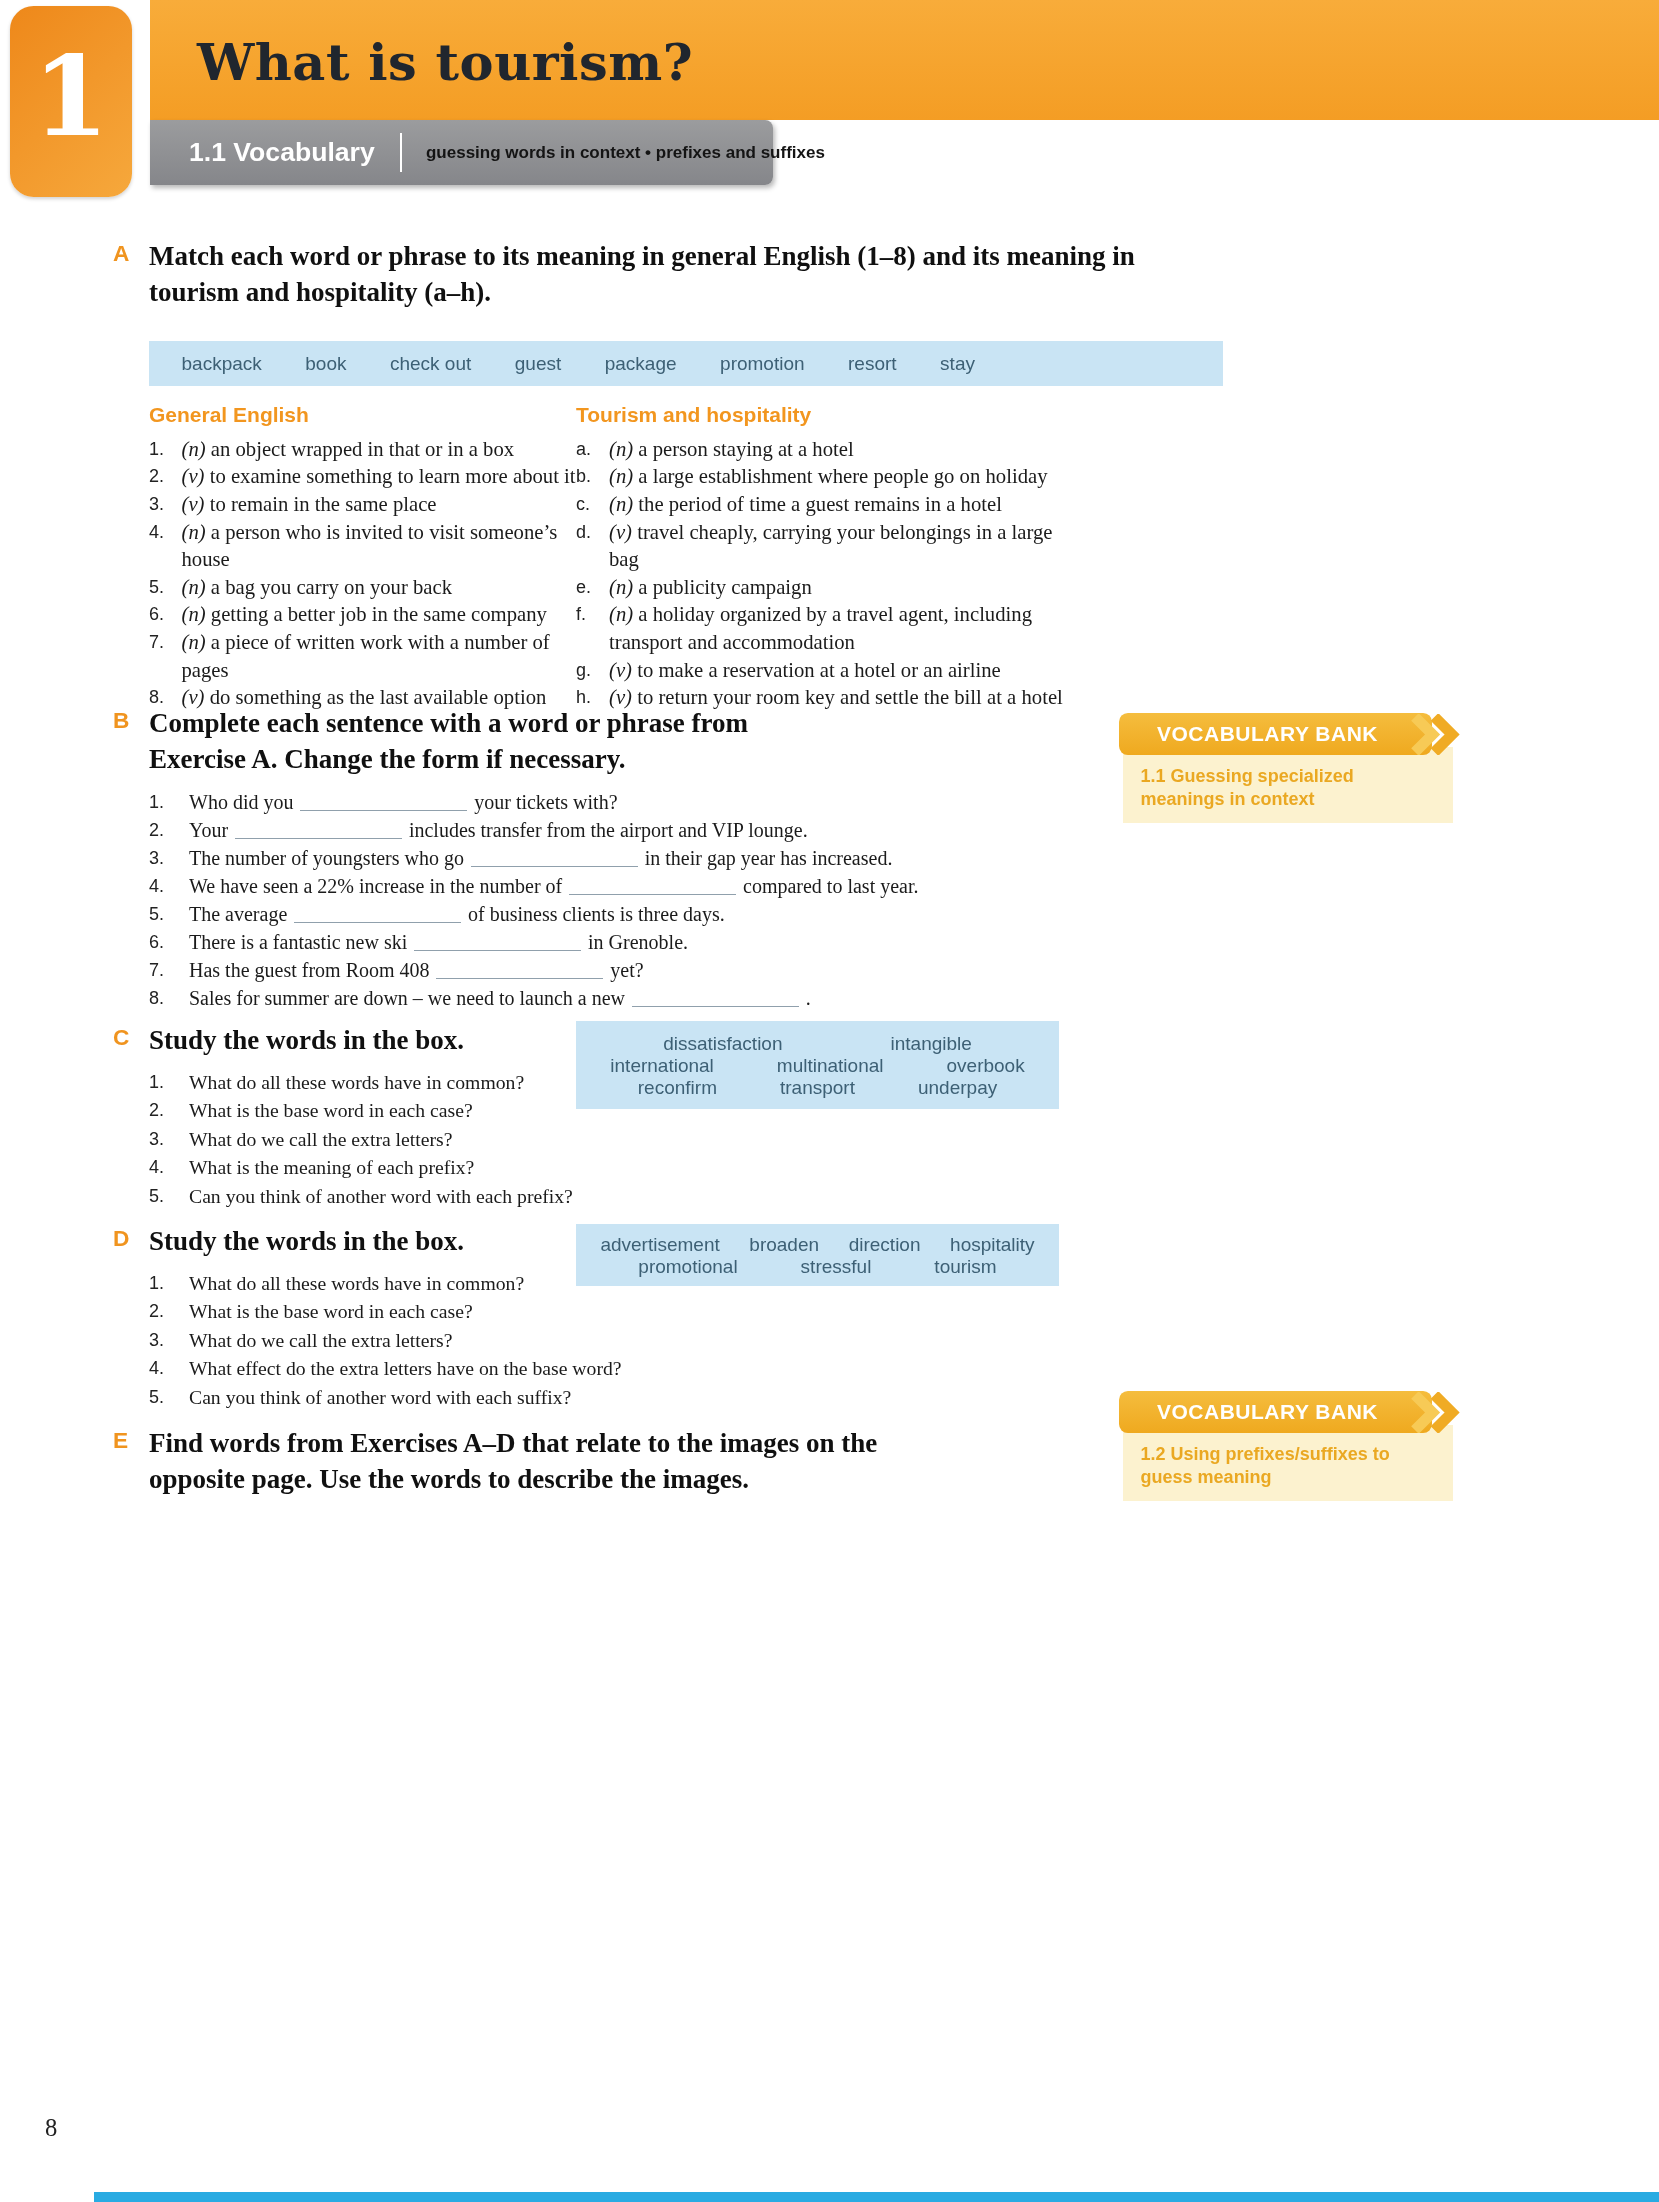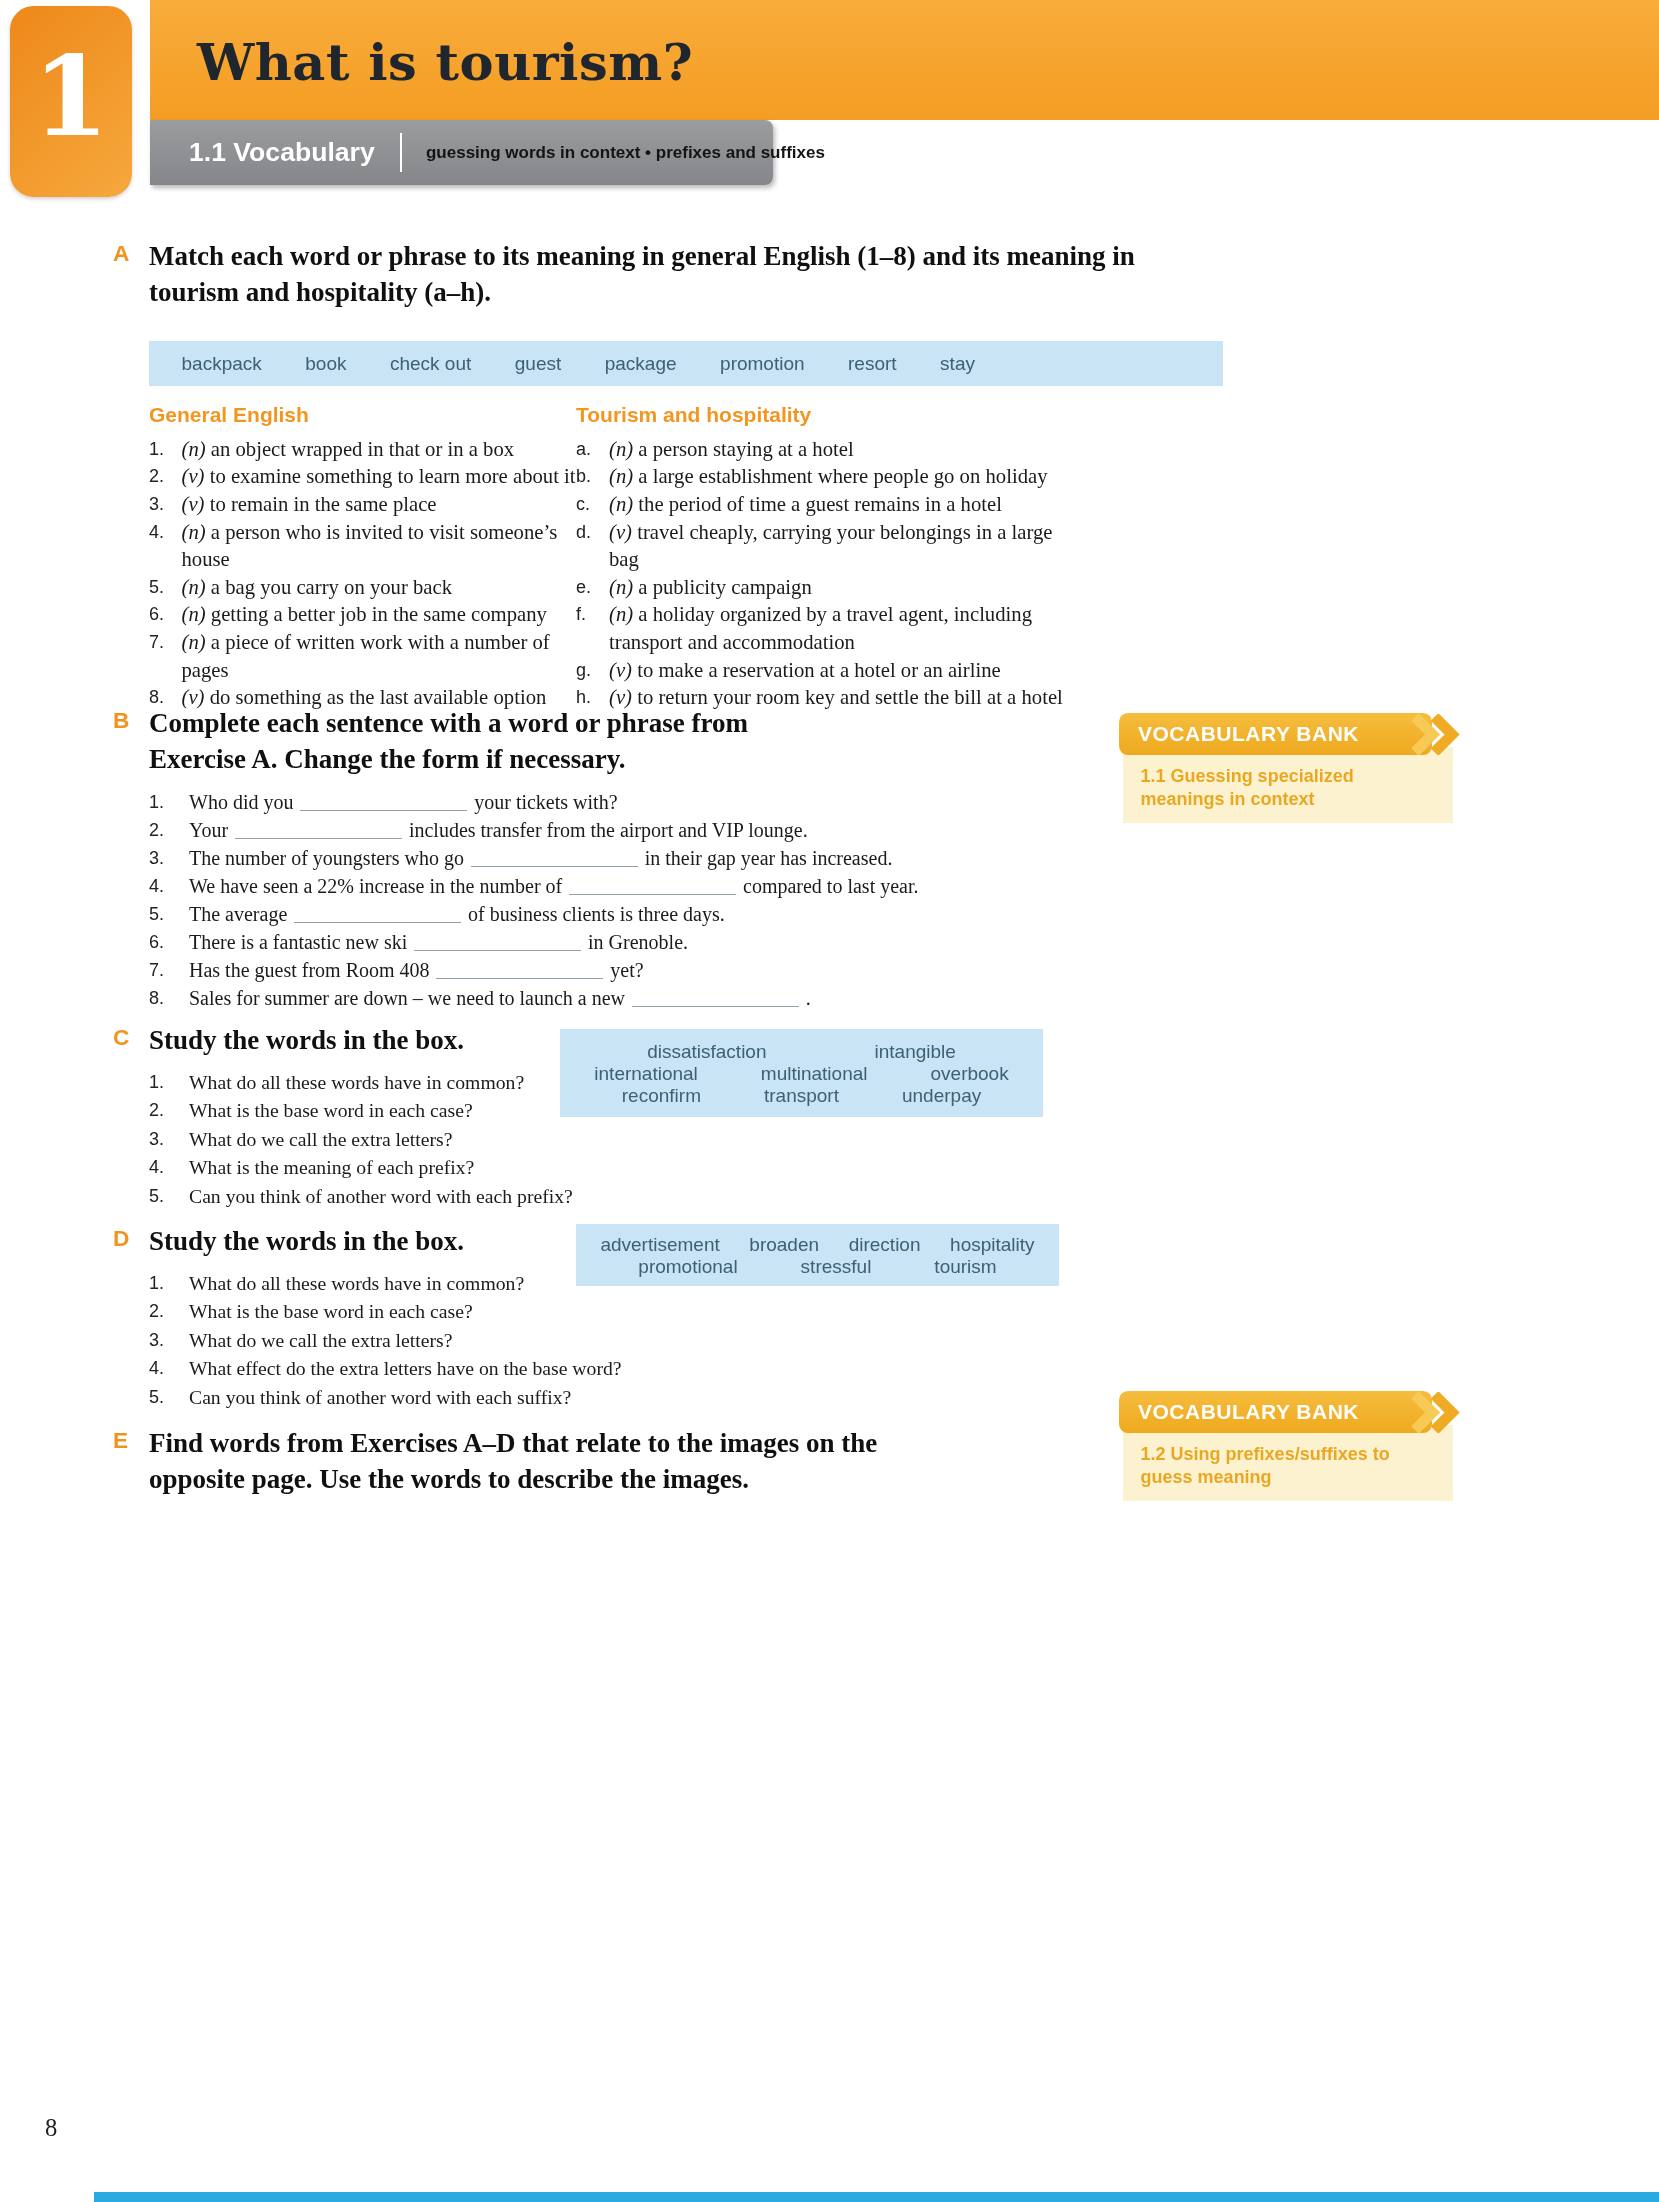--- a/index.html
+++ b/index.html
@@ -99,21 +99,21 @@
     border-bottom:1px solid #90a0ac; margin:0 6.9px -2px 6.9px;
   }
 
   
   .vbank { position:absolute; width:340px; }
   .vbank1 { left:1119px; top:713px; }
   .vbank2 { left:1119px; top:1391px; }
   .vbank-bar {
     position:relative; height:42px; width:313px; z-index:2;
     background:linear-gradient(180deg,#f5bd3e 0%,#efa91f 100%);
-    border-radius:8.9px; display:flex; align-items:center; padding-left:19px;
+    border-radius:8.9px; display:flex; align-items:center; padding-left:38px;
   }
   .vbank-title {
     color:#fff; font:bold 21px "Liberation Sans", sans-serif; letter-spacing:0.5px;
   }
   .chevrons { position:absolute; right:-29.6px; top:1px; }
   .vbank-panel {
     position:relative; z-index:1; margin:-7.9px 0 0 3.9px; width:330px;
     background:#fcf2cf; padding:17.7px 13.8px 11.8px 17.7px;
   }
   .vbank-sub {
@@ -121,21 +121,21 @@
   }
 
   
   .sec-c { left:113px; top:1023px; width:463px; }
   .sec-d { left:113px; top:1224px; width:463px; }
   .qlist { margin-top:8.9px; }
   .qitem { display:flex; font-size:19.7px; line-height:28.6px; white-space:nowrap; }
   .word-box-cd {
     position:absolute; background:#c9e4f4; width:483px;
   }
-  .box-c { left:560px; top:1021px; padding:11.8px 0 9.9px 0;margin-top:8px; }
+  .box-c { left:576px; top:1021px; padding:11.8px 0 9.9px 0; }
   .box-d { left:576px; top:1224px; padding:9.9px 0 7.9px 0; }
   .wb-row { display:flex; justify-content:center; line-height:28.6px; }
   .gap-wide   { gap:108px; }
   .gap-mid    { gap:63px; }
   .gap-narrow { gap:29.6px; }
 
   
   .sec-e { left:113px; top:1426px; width:936px; }
   .sec-e .instr { max-width:818px; }
 

